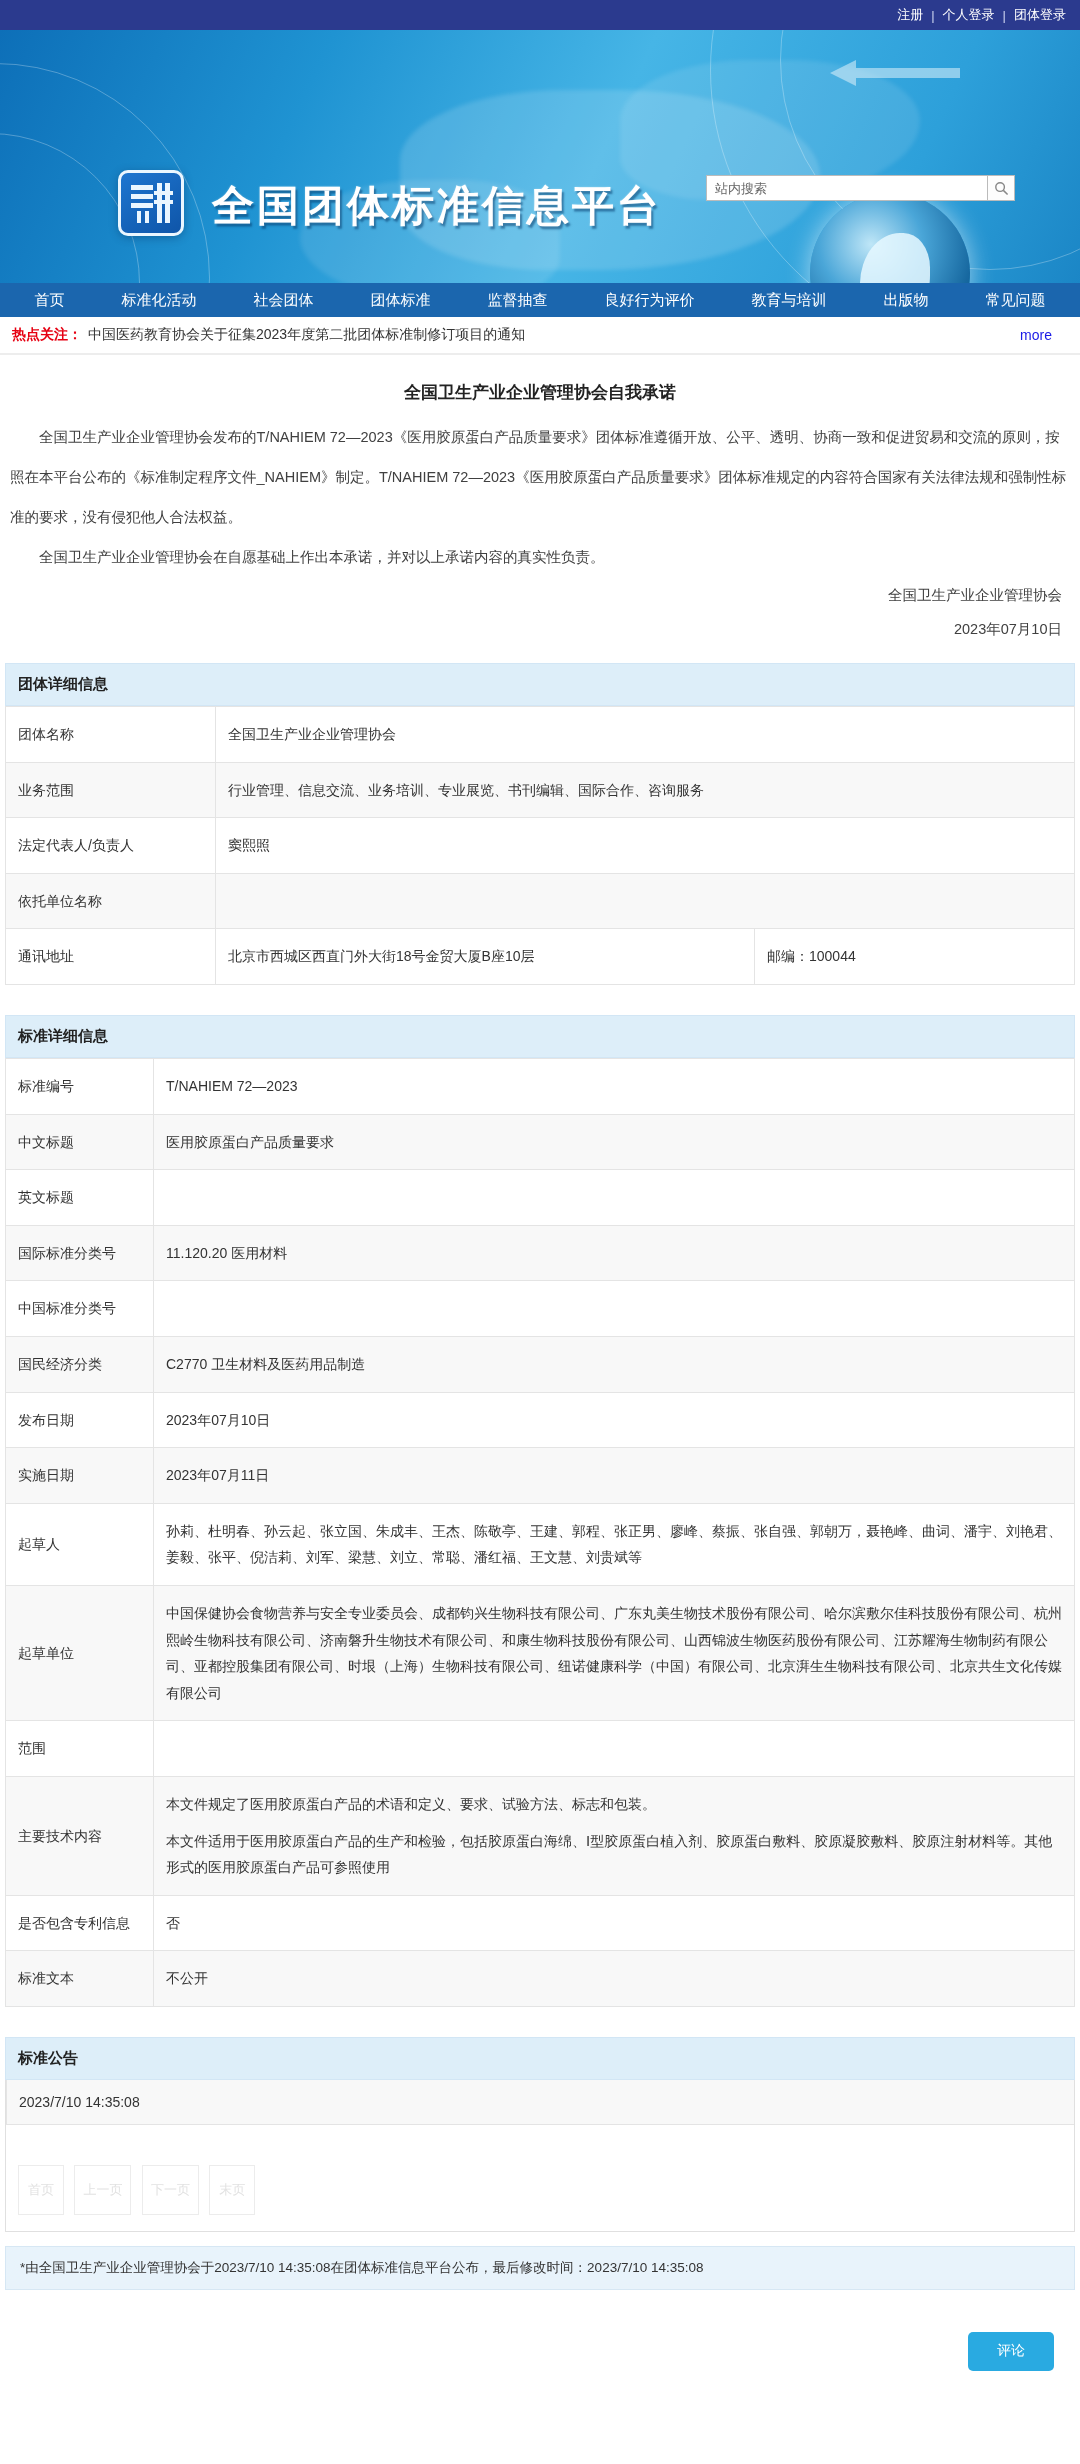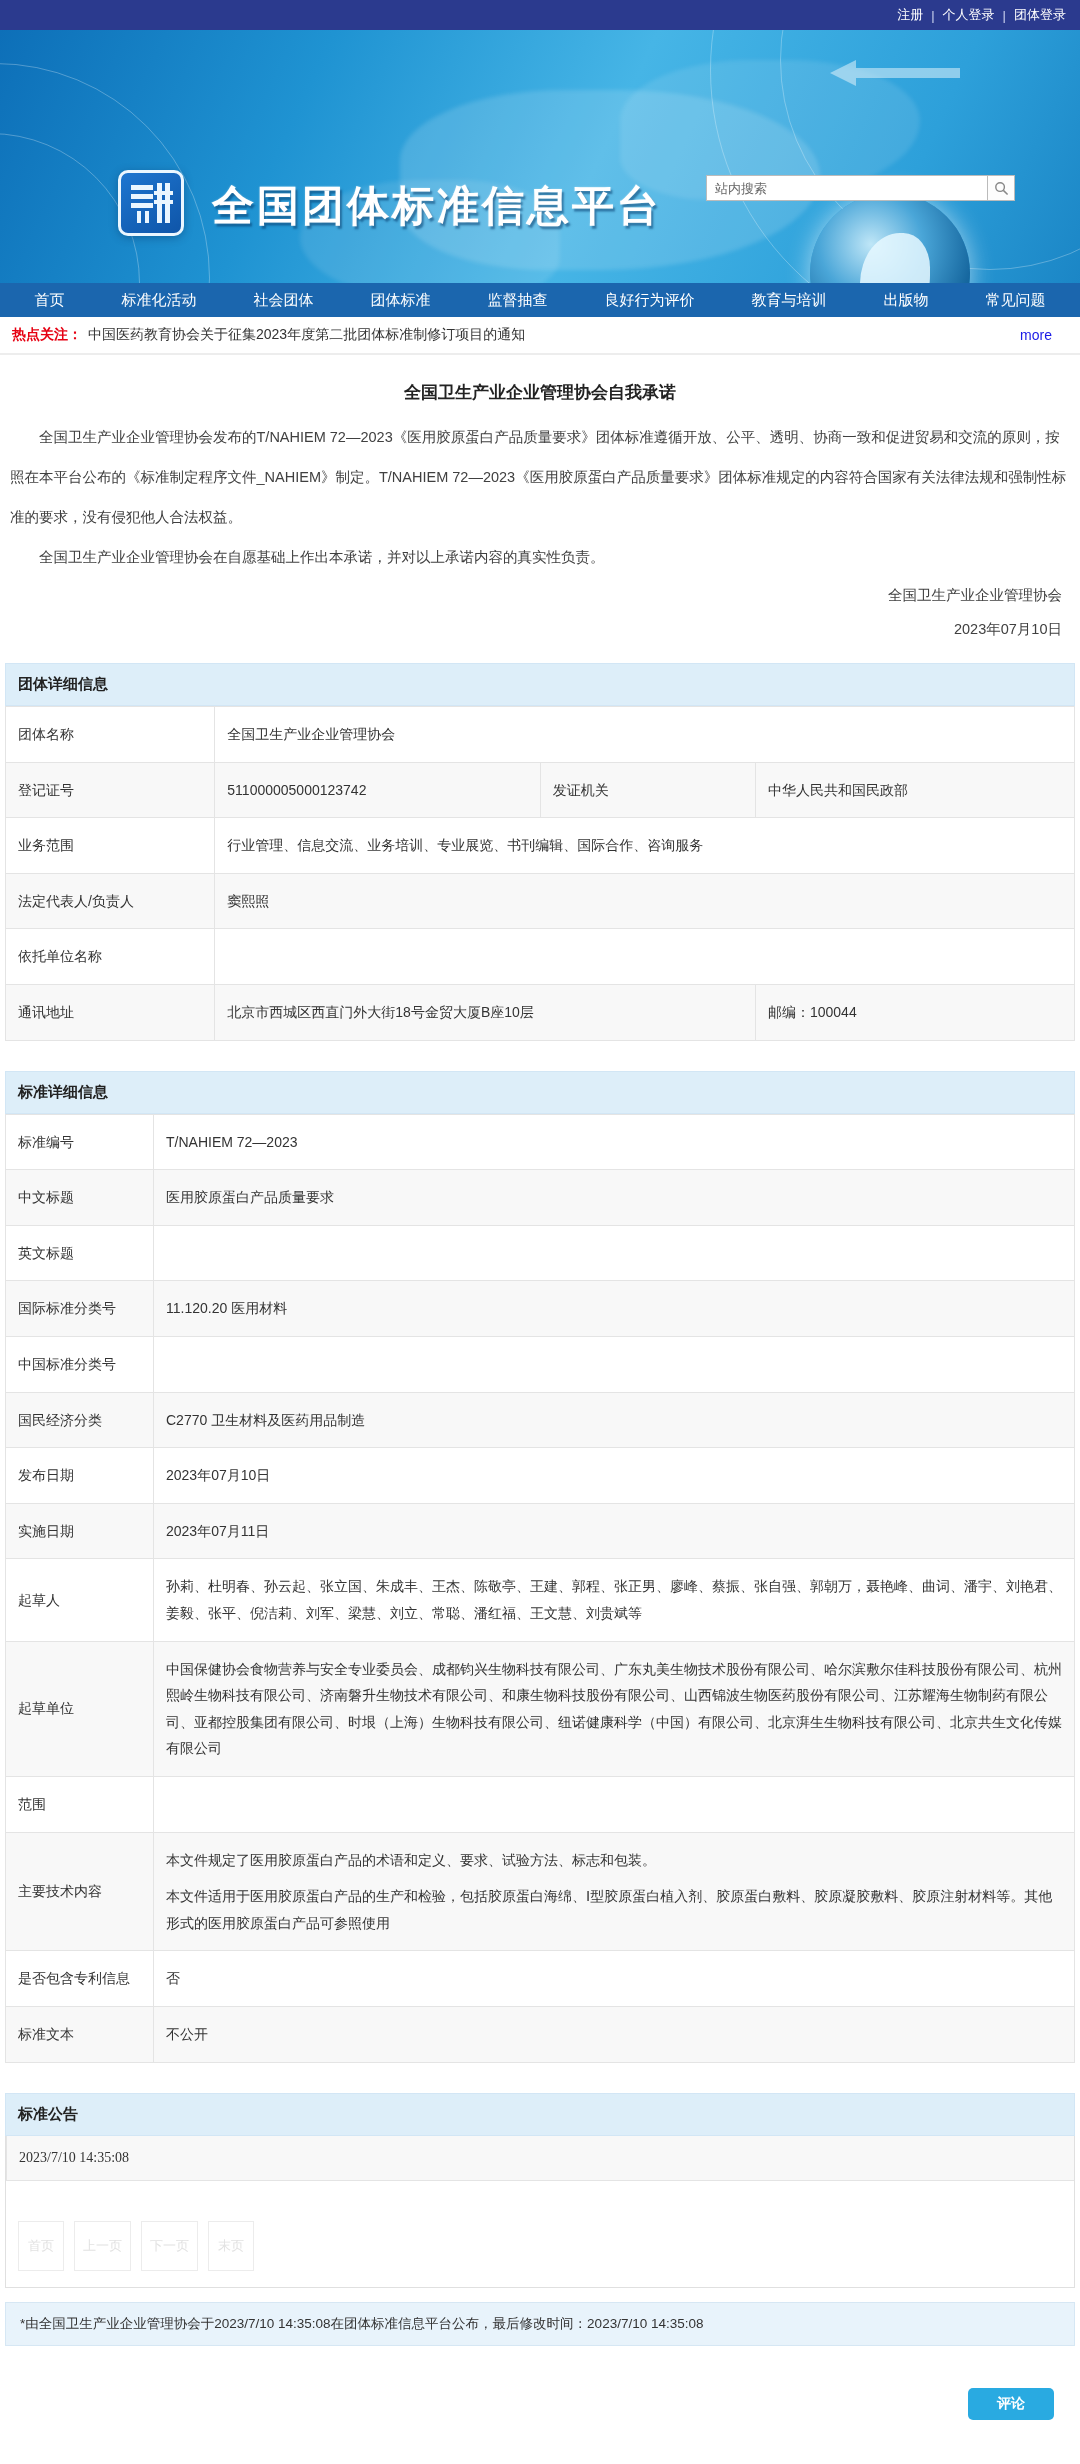--- a/index.html
+++ b/index.html
@@ -84,22 +84,22 @@
   .pager { padding:40px 12px 16px; }
   .pager button { min-width:46px; height:50px; padding:0 8px; margin-right:6px; background:#fff;
                   border:1px solid #ececec; color:#e2e2e2; font-size:13px; cursor:default; font-family:inherit; }
 
   
   .notebar { margin:14px 5px 0; background:#e8f3fb; border:1px solid #d6e7f4; padding:12px 14px;
              font-size:13.5px; color:#333; }
 
   
   .comment-row { display:flex; justify-content:flex-end; padding:42px 26px 36px 0; }
-  .comment-btn { width:86px; height:32px; background:#29aae1; color:#fff; border:none; border-radius:5px;
-                 font-size:14px; cursor:pointer; font-family:inherit;font-weight:bold; }
+  .comment-btn { width:86px; height:39px; background:#29aae1; color:#fff; border:none; border-radius:5px;
+                 font-size:14px; cursor:pointer; font-family:inherit; }
 </style>
 </head>
 <body>
 
 <div class="page">
 
   <div class="topbar">
     <a>注册</a>
     <span class="sep">|</span>
     <a>个人登录</a>
@@ -173,26 +173,20 @@
 
   <div class="section">
     <div class="sec-head">团体详细信息</div>
     <table class="info g">
       <tbody>
           <tr>
         <td class="lbl">团体名称</td>
         <td colspan="3">全国卫生产业企业管理协会</td>
       </tr>
       <tr>
-        <td class="lbl">登记证号</td>
-        <td class="c2">511000005000123742</td>
-        <td class="c3">发证机关</td>
-        <td>中华人民共和国民政部</td>
-      </tr>
-      <tr>
         <td class="lbl">业务范围</td>
         <td colspan="3">行业管理、信息交流、业务培训、专业展览、书刊编辑、国际合作、咨询服务</td>
       </tr>
       <tr>
         <td class="lbl">法定代表人/负责人</td>
         <td colspan="3">窦熙照</td>
       </tr>
       <tr>
         <td class="lbl">依托单位名称</td>
         <td colspan="3"></td>
@@ -266,21 +260,21 @@
         <td>否</td>
       </tr>
       <tr>
         <td class="lbl">标准文本</td>
         <td>不公开</td>
       </tr>
     </tbody>
       </table>
   </div>
 
-  <div class="section" style="margin-bottom:0;font-family:Liberation Serif, serif;">
+  <div class="section" style="margin-bottom:0;">
     <div class="sec-head">标准公告</div>
     <div class="ann-box">
       <div class="ann-row">
         <div class="ann-time">2023/7/10 14:35:08</div>
       </div>
       <div class="pager">
         <button>首页</button>
         <button>上一页</button>
         <button>下一页</button>
         <button>末页</button>

